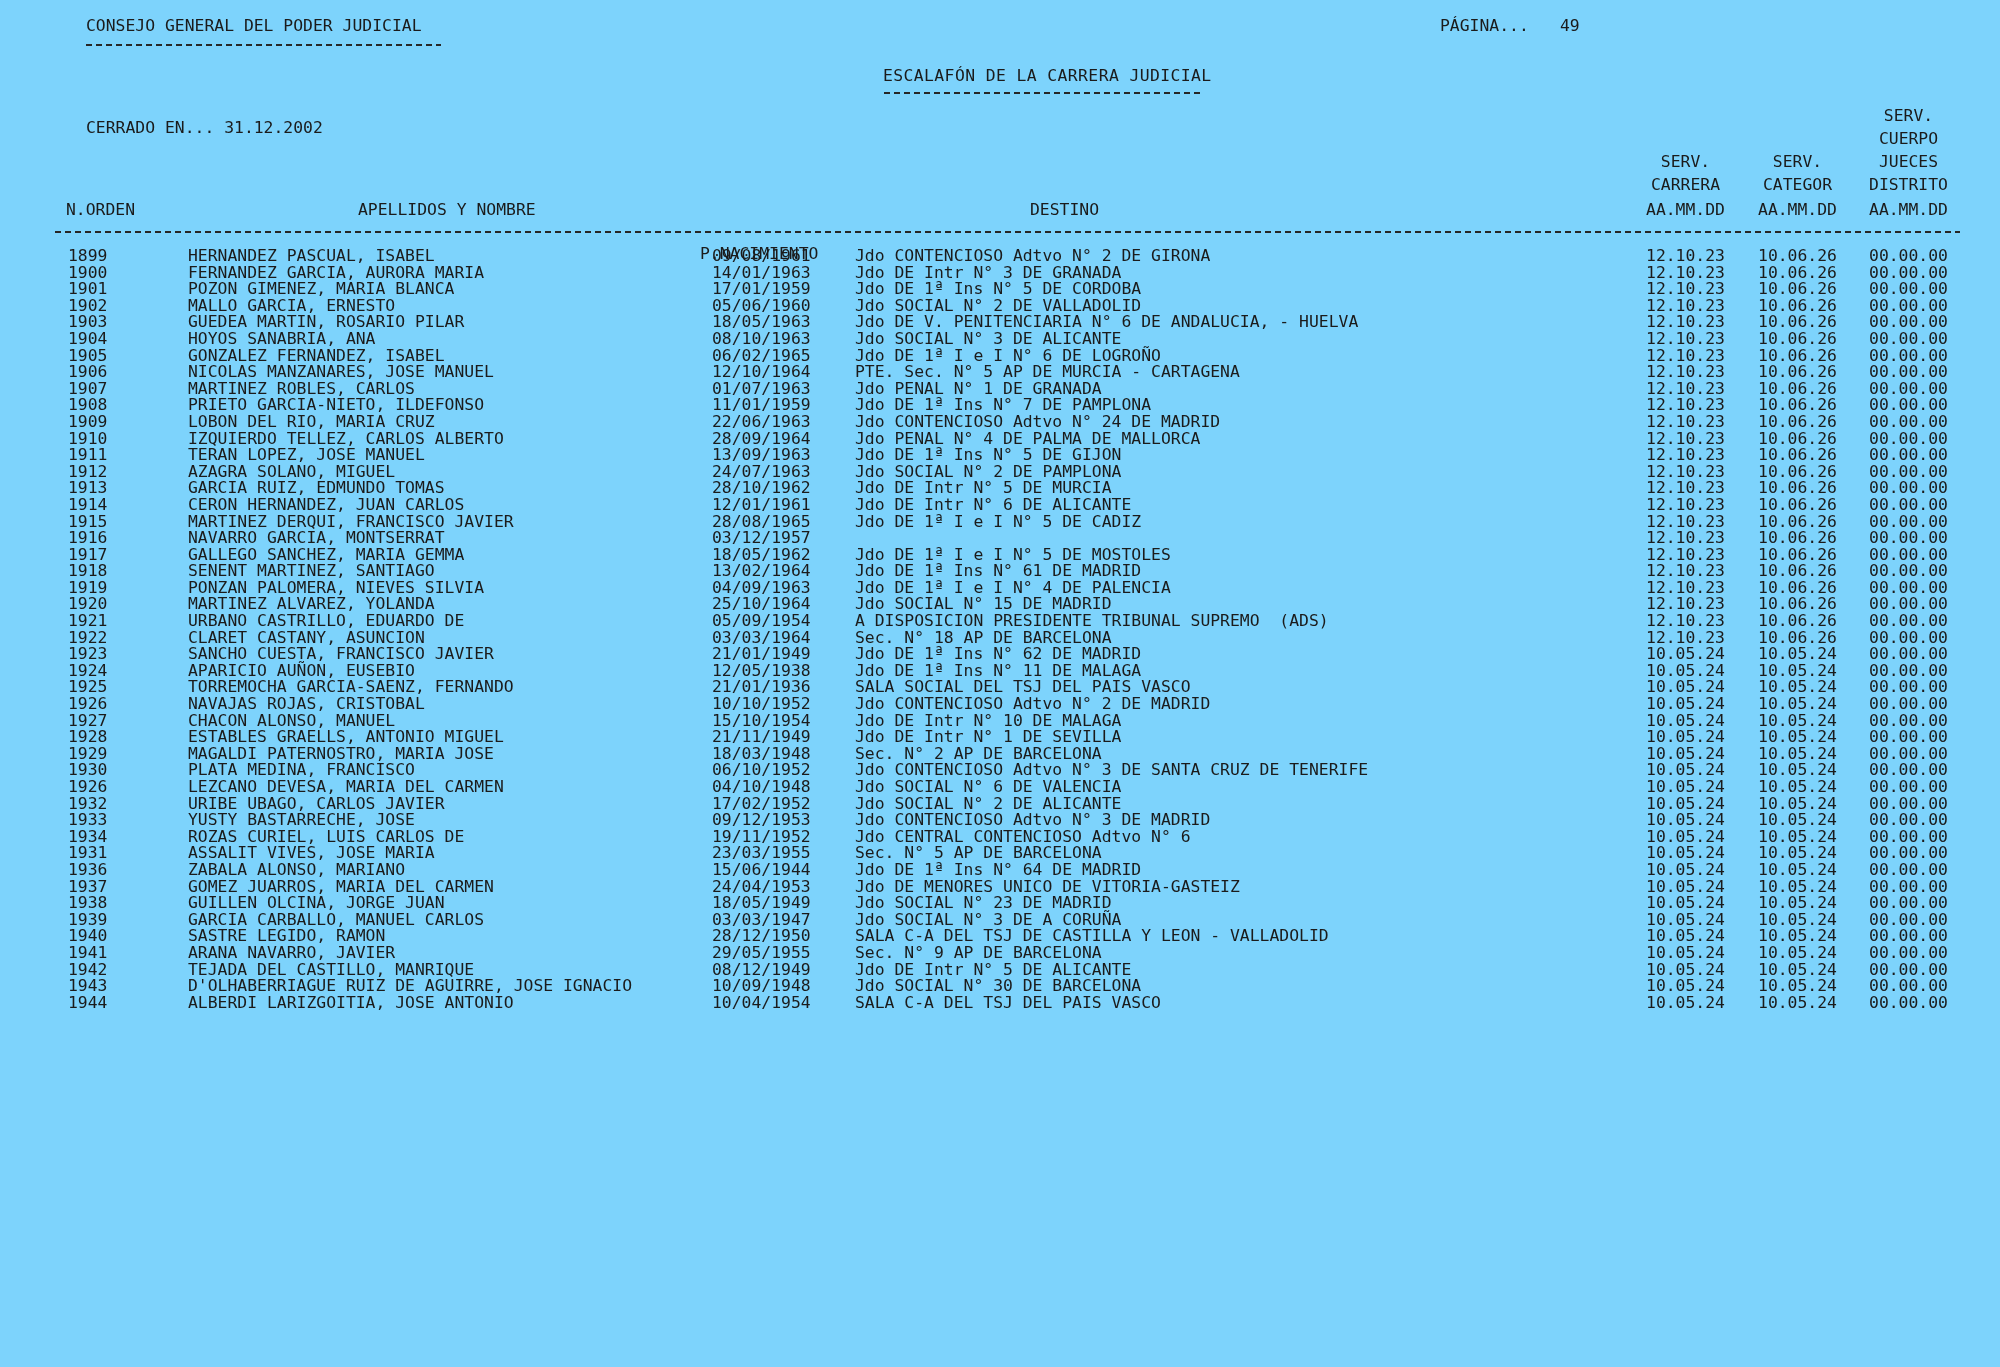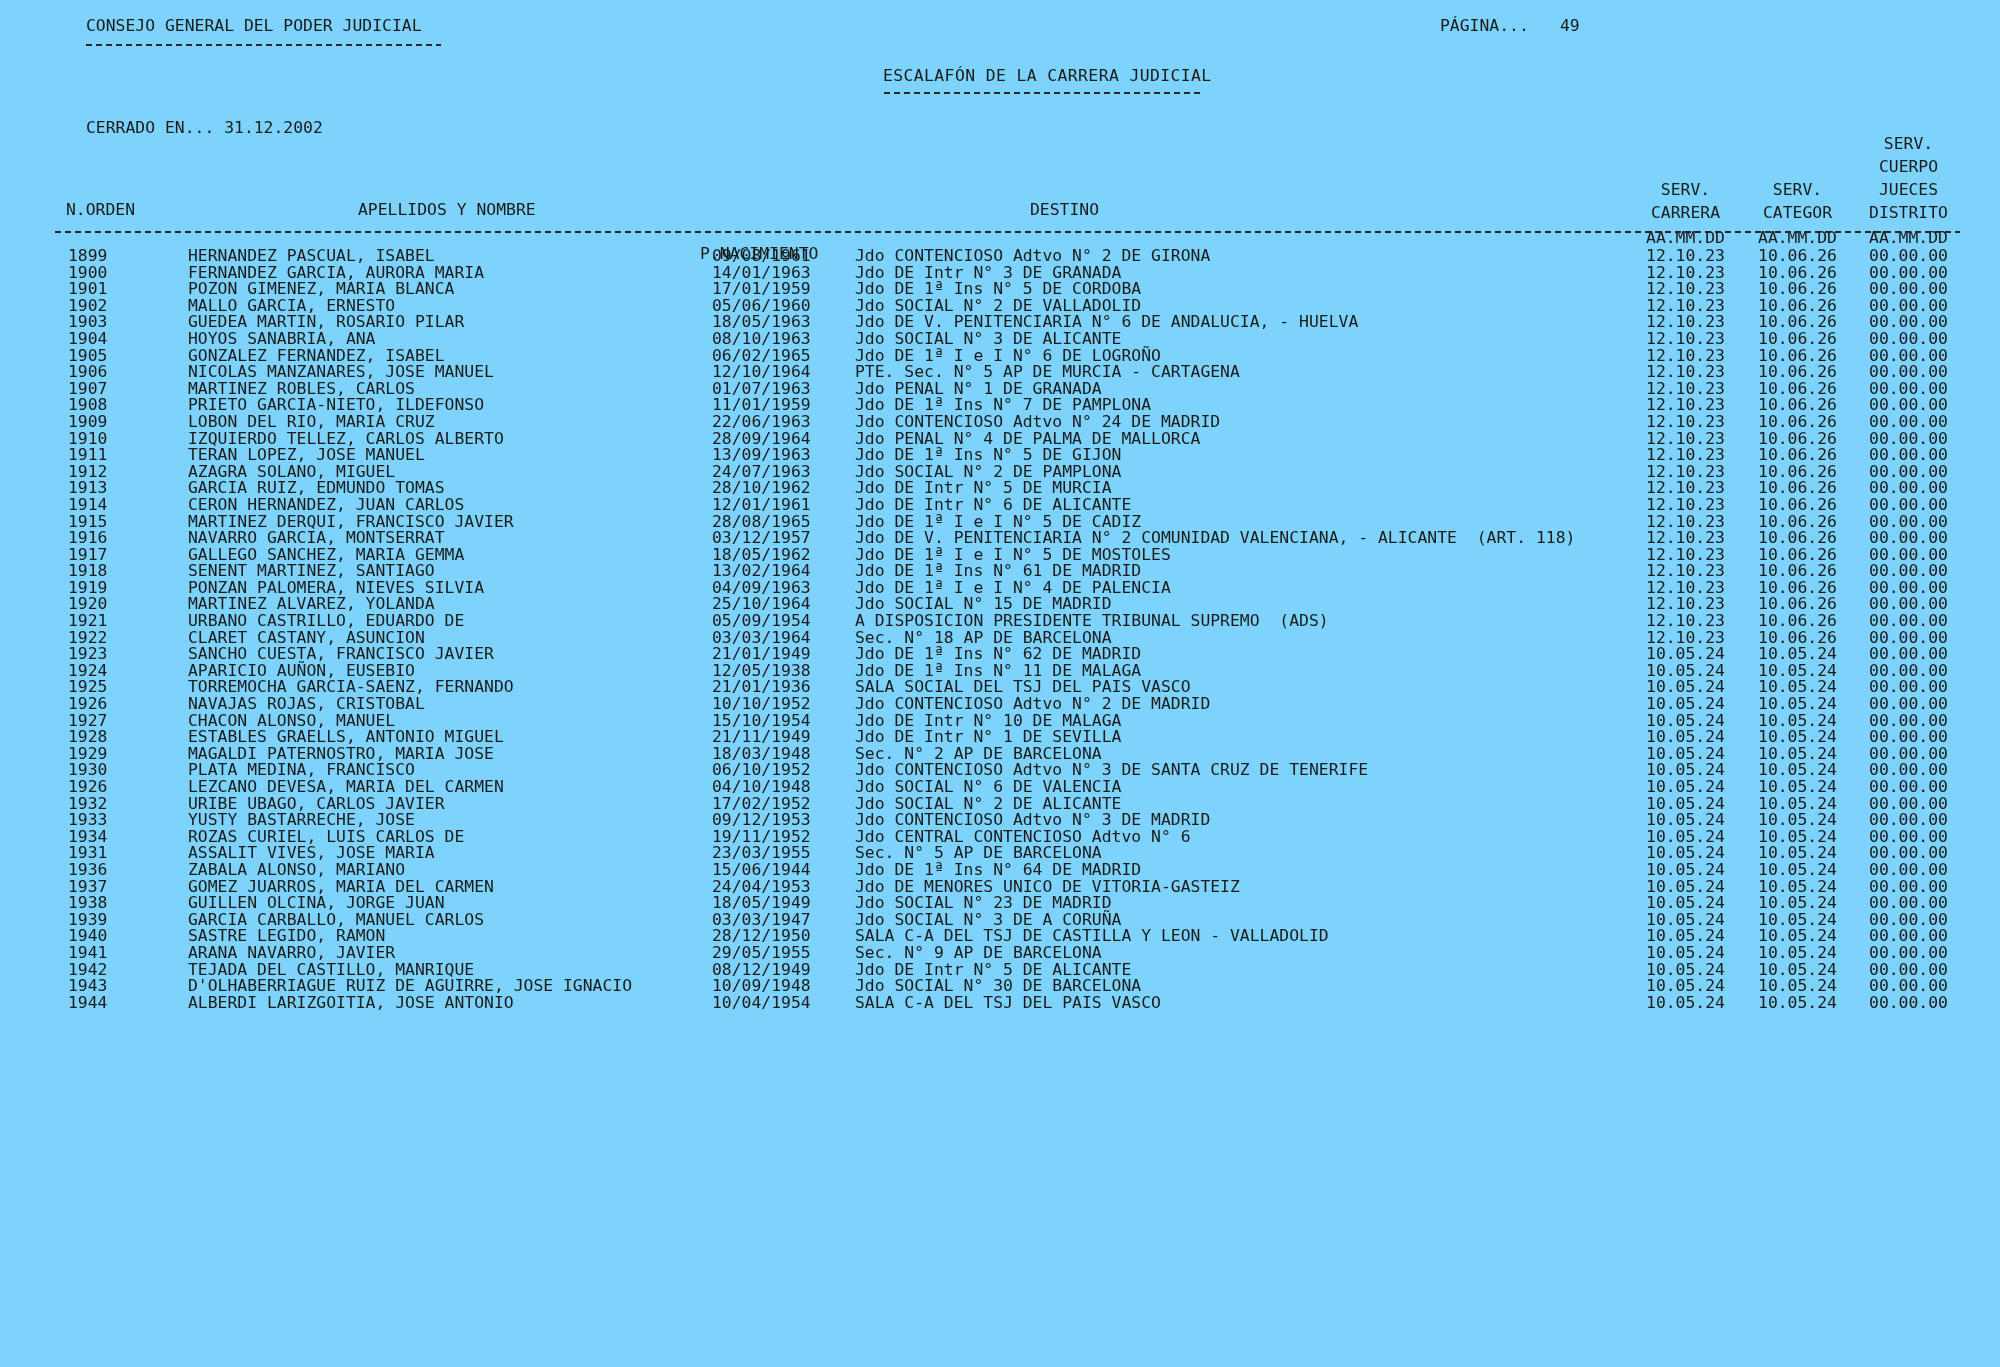--- a/index.html
+++ b/index.html
@@ -15,21 +15,21 @@
   .dashes{position:absolute;height:2px;background:repeating-linear-gradient(90deg,#262626 0 6px,transparent 6px 10px);}
   
   .org{left:86px;top:16px;}
   .org-underline{left:86px;top:44px;width:355px;}
   .page-label{left:1440px;top:16px;}
   .page-number{left:1560px;top:16px;}
   .doc-title{left:883px;top:66px;letter-spacing:.4px;}
   .title-underline{left:884px;top:92px;width:318px;}
   .closed{left:86px;top:118px;}
   
-  .cbox{position:absolute;width:81px;text-align:center;white-space:pre;margin-top:28px;}
+  .cbox{position:absolute;width:81px;text-align:center;white-space:pre;}
   .x5{left:1645px;} .x6{left:1757px;} .x7{left:1868px;}
   .hl1{top:106px;} .hl2{top:129px;} .hl3{top:152px;} .hl4{top:175px;} .hl5{top:200px;}
   .h-orden{left:66px;top:200px;}
   .h-nombre{left:358px;top:200px;}
   .h-nac{left:700px;top:200px;margin-top:44px;}
   .h-dest{left:1030px;top:200px;}
   .main-rule{left:55px;top:231px;width:1905px;}
   
   .tbody{position:absolute;left:0;top:246px;width:2000px;}
   .row{position:relative;height:16.6px;}
@@ -226,21 +226,20 @@
         <span class="c c-birth">28/08/1965</span>
         <span class="c c-dest">Jdo DE 1ª I e I N° 5 DE CADIZ</span>
         <span class="c c-s1">12.10.23</span>
         <span class="c c-s2">10.06.26</span>
         <span class="c c-s3">00.00.00</span>
       </div>
       <div class="row">
         <span class="c c-orden">1916</span>
         <span class="c c-name">NAVARRO GARCIA, MONTSERRAT</span>
         <span class="c c-birth">03/12/1957</span>
-        <span class="c c-dest">Jdo DE V. PENITENCIARIA N° 2 COMUNIDAD VALENCIANA, - ALICANTE  (ART. 118)</span>
         <span class="c c-s1">12.10.23</span>
         <span class="c c-s2">10.06.26</span>
         <span class="c c-s3">00.00.00</span>
       </div>
       <div class="row">
         <span class="c c-orden">1917</span>
         <span class="c c-name">GALLEGO SANCHEZ, MARIA GEMMA</span>
         <span class="c c-birth">18/05/1962</span>
         <span class="c c-dest">Jdo DE 1ª I e I N° 5 DE MOSTOLES</span>
         <span class="c c-s1">12.10.23</span>

